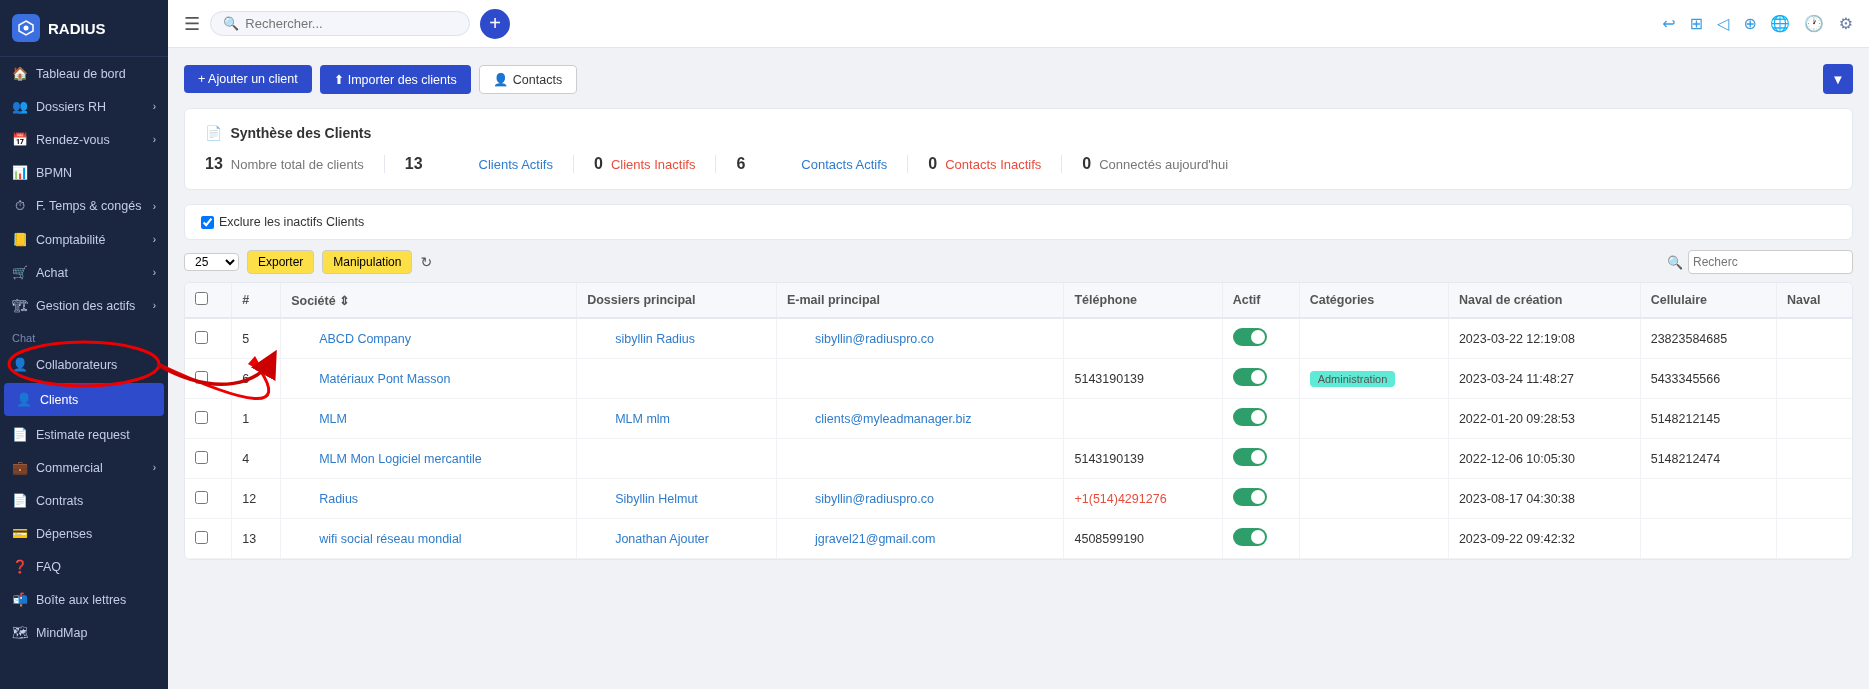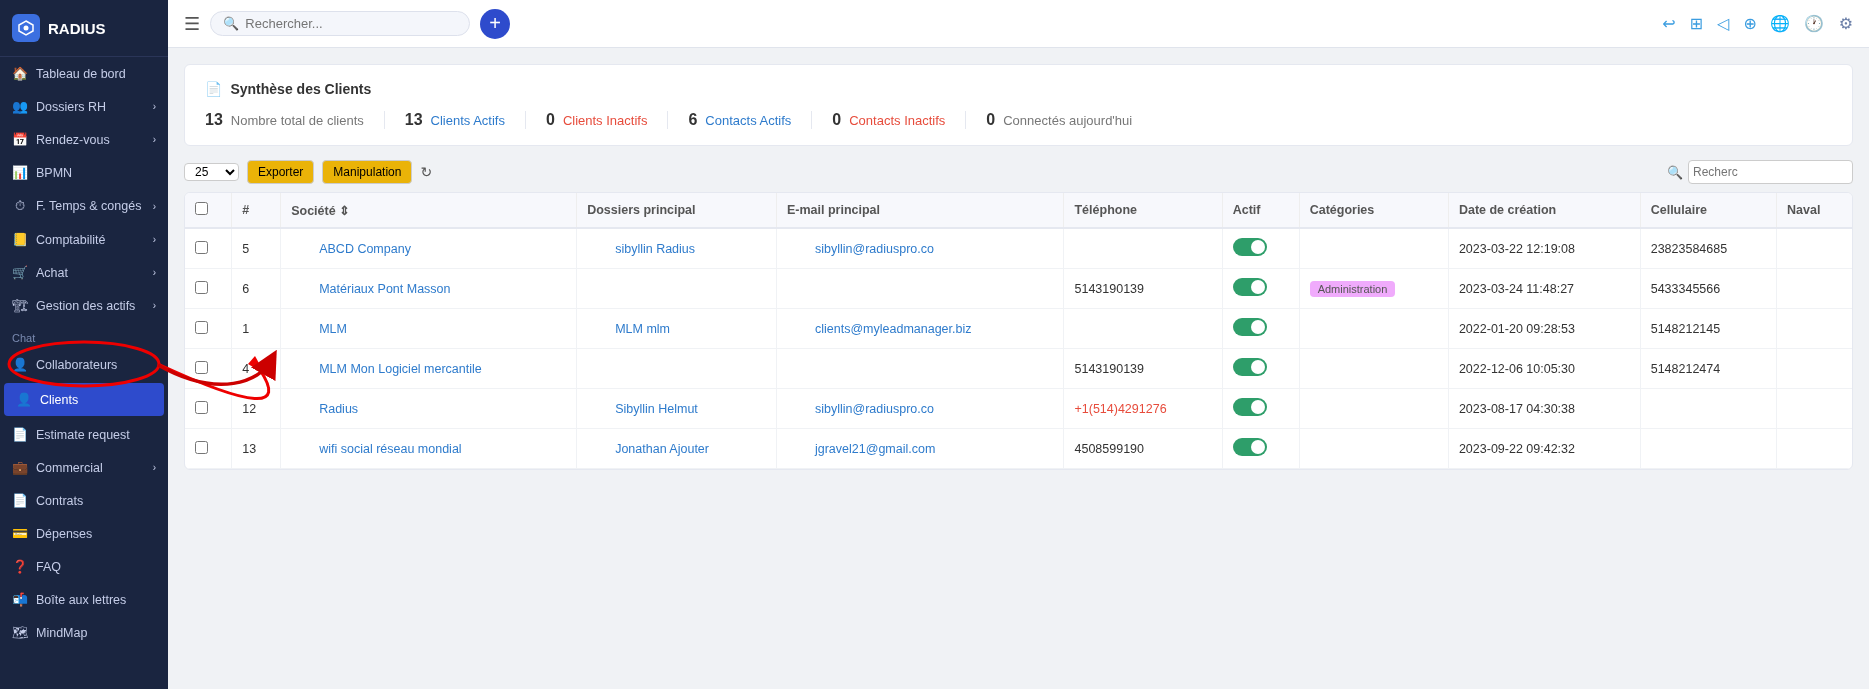--- a/index.html
+++ b/index.html
@@ -169,21 +169,21 @@
     }
     .stat-item {
       display: flex; align-items: center; gap: 8px;
       padding: 0 20px;
       border-right: 1px solid #e5e8f0;
     }
     .stat-item:first-child { padding-left: 0; }
     .stat-item:last-child { border-right: none; }
     .stat-num { font-size: 16px; font-weight: 700; color: #333; }
     .stat-label { font-size: 13px; color: #777; text-align: right; }
-    .stat-label.blue { color: #2e7bcc; }
+    .stat-label.blue { color: #2e7bcc; margin-left: 48px; }
     .stat-label.red { color: #e74c3c; }
 
     
     .filter-bar {
       display: flex;
       align-items: center;
       gap: 10px;
       margin-bottom: 10px;
       background: #fff;
       border: 1px solid #e5e8f0;
@@ -200,21 +200,21 @@
       display: flex;
       align-items: center;
       gap: 8px;
       margin-bottom: 8px;
     }
     .table-controls select {
       border: 1px solid #ccc; border-radius: 4px; padding: 0 6px; font-size: 12px; background: #fff;
     }
     .table-controls .btn-sm {
       padding: 4px 10px; font-size: 12px; border: 1px solid #ccc;
-      border-radius: 4px; background: #eab308; cursor: pointer;
+      border-radius: 4px; background: #fde047; cursor: pointer;
     }
     .refresh-icon { font-size: 14px; cursor: pointer; color: #555; }
     .search-table-wrap {
       margin-left: auto;
       display: flex; align-items: center; gap: 4px;
     }
     .search-table-wrap input {
       border: 1px solid #ccc; border-radius: 4px; padding: 4px 4px; font-size: 12px;
     }
 
@@ -264,21 +264,21 @@
     .toggle::after {
       content: '';
       position: absolute;
       top: 2px; right: 2px;
       width: 14px; height: 14px;
       background: #fff;
       border-radius: 50%;
     }
 
     .badge {
-      background: #f0abfc;
+      background: #5eead4;
       color: #555;
       border-radius: 4px;
       padding: 2px 8px;
       font-size: 11px;
     }
   </style>
 </head>
 <body>
 
 <div class="sidebar">
@@ -387,20 +387,34 @@
       <span style="color:#3b9de0;">◁</span>
       <span style="color:#3b9de0;">⊕</span>
       <span style="color:#3b9de0;">🌐</span>
       <span>🕐</span>
       <span>⚙</span>
     </div>
   </div>
 
   <div class="content">
 
+    <div class="action-bar">
+      <button class="btn-primary">
+        <span>+ Ajouter un client</span>
+      </button>
+      <button class="btn-primary">
+        <span>⬆ Importer des clients</span>
+      </button>
+      <button class="btn-secondary">
+        <span>👤 Contacts</span>
+      </button>
+      <div class="filter-btn">
+        <span>▼</span>
+      </div>
+    </div>
 
     <div class="synthesis-card">
       <div class="synthesis-title">
         <span>📄</span>
         <span>Synthèse des Clients</span>
       </div>
       <div class="synthesis-stats">
         <div class="stat-item">
           <span class="stat-num">13</span>
           <span class="stat-label">Nombre total de clients</span>
@@ -421,20 +435,26 @@
           <span class="stat-num">0</span>
           <span class="stat-label red">Contacts Inactifs</span>
         </div>
         <div class="stat-item">
           <span class="stat-num">0</span>
           <span class="stat-label">Connectés aujourd'hui</span>
         </div>
       </div>
     </div>
 
+    <div class="filter-bar">
+      <label class="check-label">
+        <input type="checkbox" checked="" style="">
+        <span>Exclure les inactifs Clients</span>
+      </label>
+    </div>
 
     <div class="table-controls">
       <select>
         <option>25</option>
         <option>50</option>
         <option>100</option>
       </select>
       <button class="btn-sm">
         <span>Exporter</span>
       </button>
@@ -453,21 +473,21 @@
         <thead>
           <tr>
             <th><input type="checkbox" style=""></th>
             <th>#</th>
             <th style="cursor:pointer;">Société <span>⇕</span></th>
             <th>Dossiers principal</th>
             <th>E-mail principal</th>
             <th>Téléphone</th>
             <th>Actif</th>
             <th>Catégories</th>
-            <th>Date de création</th>
+            <th>Naval de création</th>
             <th>Cellulaire</th>
             <th>Naval</th>
           </tr>
         </thead>
         <tbody id="table-body">
         <tr>
     <td><input type="checkbox" style=""></td>
     <td>5</td>
     <td><span class="link-blue">ABCD Company</span></td>
     <td><span class="link-blue">sibyllin Radius</span></td>

